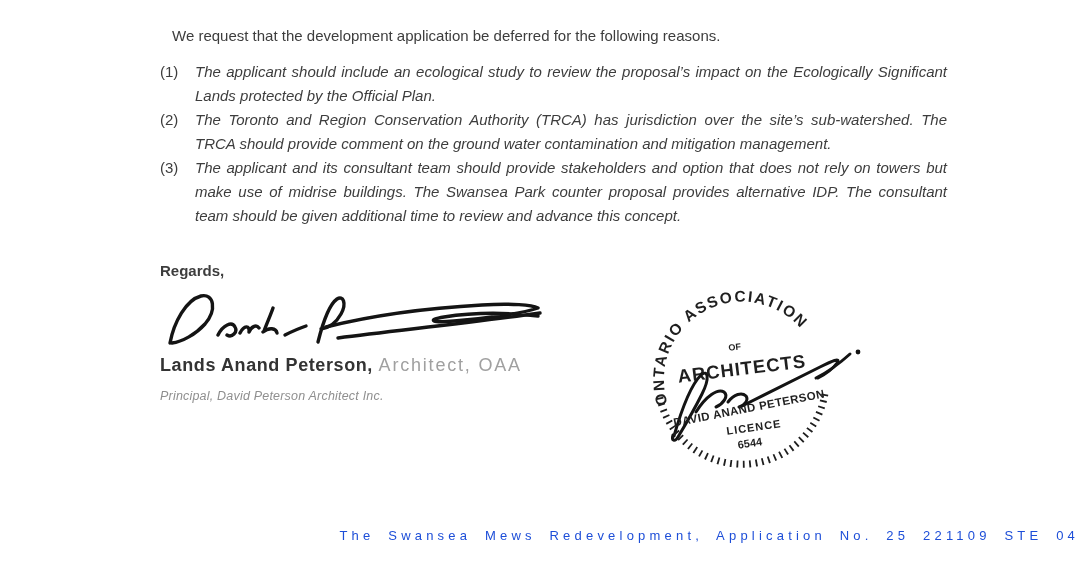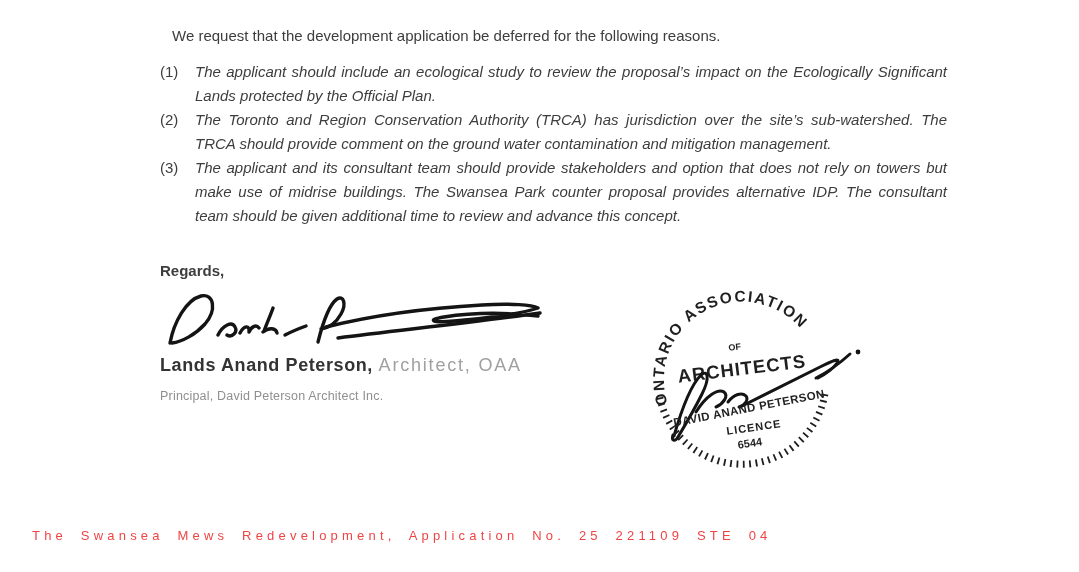--- a/index.html
+++ b/index.html
@@ -30,41 +30,42 @@
   .name-line {
     font-size: 18px;
     letter-spacing: 0.6px;
     color: #333333;
     margin-top: 1px;
     white-space: nowrap;
   }
   .name-line .bold { font-weight: bold; }
   .name-line .muted-title { color: #a0a0a0; letter-spacing: 1.8px; }
   .principal {
+    font-style: italic;
     color: #8f8f8f;
     font-size: 12.5px;
     margin-top: 7px;
     letter-spacing: 0.2px;
   }
   .stamp {
     position: absolute;
     left: 636px;
     top: 290px;
     width: 232px;
     height: 195px;
   }
   .footer {
     position: absolute;
     left: 0;
     top: 528px;
     width: 100%;
     box-sizing: border-box;
-    padding-left: 32px;
-    text-align: left;
-    color: #ef4444;
+    padding-left: 44px;
+    text-align: right;
+    color: #1d4ed8;
     font-size: 13px;
     letter-spacing: 4.2px;
     word-spacing: 6px;
     white-space: nowrap;
   }
 </style>
 </head>
 <body>
 
 <div class="page">

